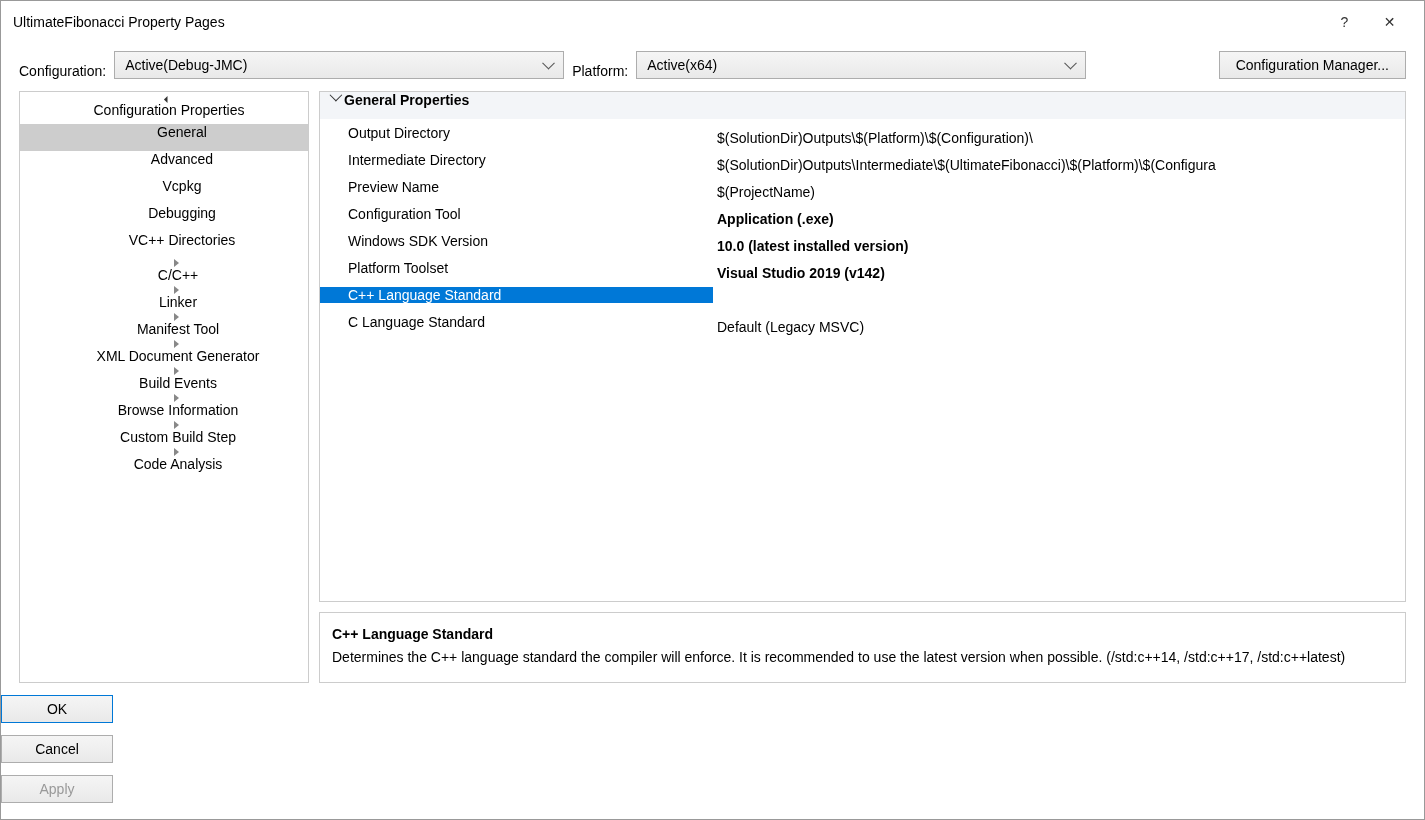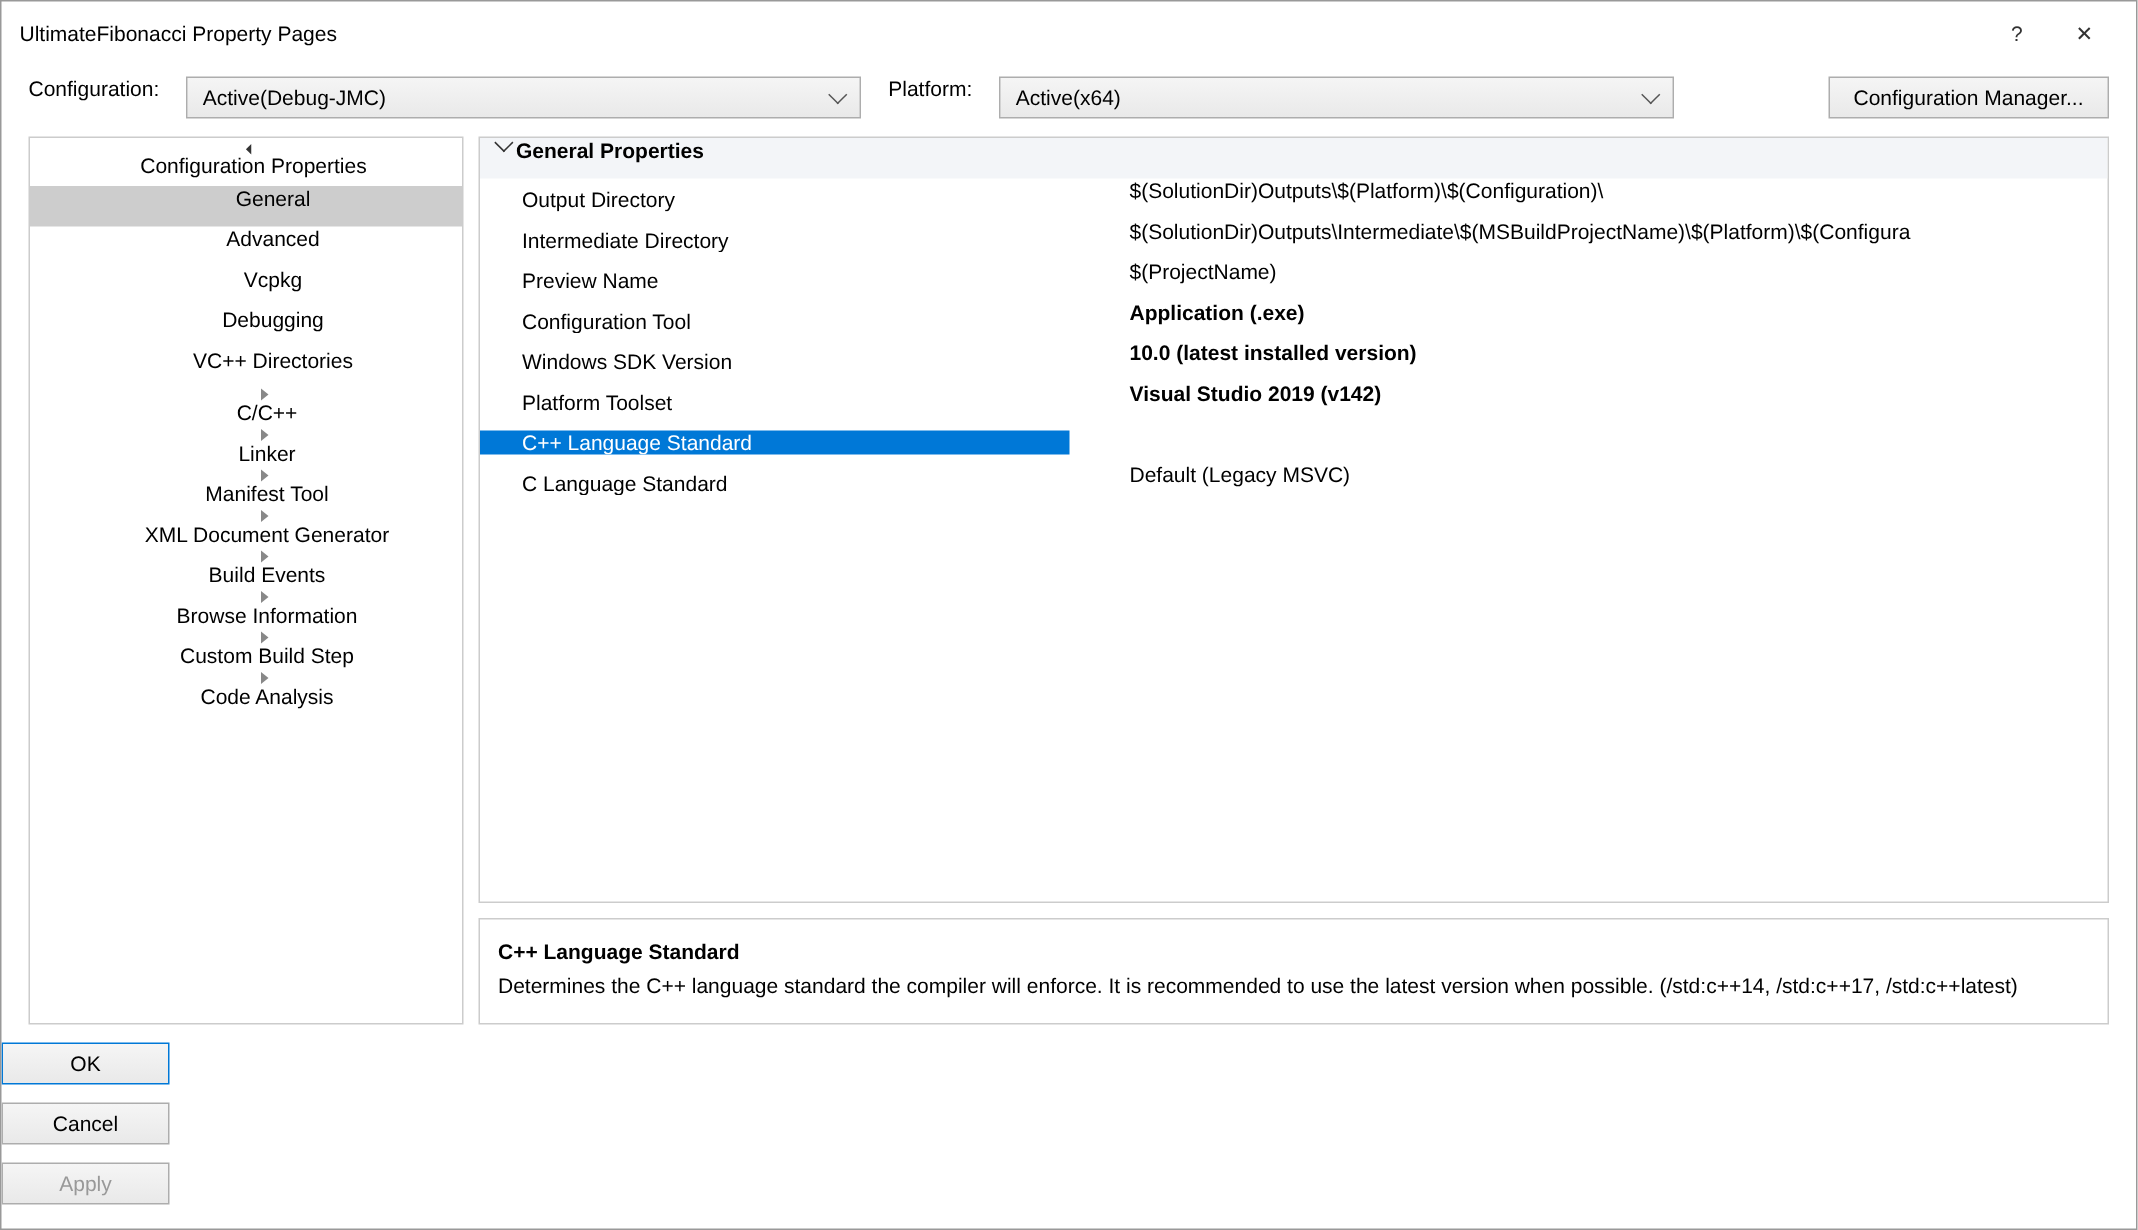--- a/index.html
+++ b/index.html
@@ -27,22 +27,22 @@
   width: 45px;
   height: 30px;
   display: flex;
   align-items: center;
   justify-content: center;
   font-size: 14px;
   color: #333;
 }
 .toolbar {
   display: flex;
-  align-items: flex-start;
-  gap: 18px;
+  align-items: flex-end;
+  gap: 8px;
   padding: 8px 18px 12px 18px;
 }
 .toolbar label { font-size: 14px; }
 .dropdown {
   position: relative;
   height: 28px;
   border: 1px solid #adadad;
   background: linear-gradient(#f5f5f5,#e9e9e9);
   display: flex;
   align-items: center;
@@ -162,22 +162,21 @@
   overflow: hidden;
 }
 .grid-row .value {
   flex: 1;
   padding-left: 4px;
   white-space: nowrap;
   overflow: hidden;
   position: relative;
   height: 100%;
   display: flex;
-  align-items: flex-start;
-  margin-left: 36px;
+  align-items: flex-end;
 }
 .grid-row.bold .value { font-weight: 600; }
 .grid-row.selected .label { background: #0078d7; color: #fff; }
 .grid-row.selected .value {
   background: #c1efa4;
   font-weight: 600;
   border: 1px solid #888;
   padding-right: 24px;
 }
 .grid-row.selected .value::after {
@@ -319,21 +318,21 @@
       <div id="grid-rows">
           <div class="grid-row">
             <div class="label">Output Directory</div>
             <div class="value">
               <span>$(SolutionDir)Outputs\$(Platform)\$(Configuration)\</span>
             </div>
           </div>
           <div class="grid-row">
             <div class="label">Intermediate Directory</div>
             <div class="value">
-              <span>$(SolutionDir)Outputs\Intermediate\$(MSBuildProjectName)\$(Platform)\$(Configura</span>
+              <span>$(SolutionDir)Outputs\Intermediate\$(UltimateFibonacci)\$(Platform)\$(Configura</span>
             </div>
           </div>
           <div class="grid-row">
             <div class="label">Preview Name</div>
             <div class="value">
               <span>$(ProjectName)</span>
             </div>
           </div>
           <div class="grid-row bold">
             <div class="label">Configuration Tool</div>

